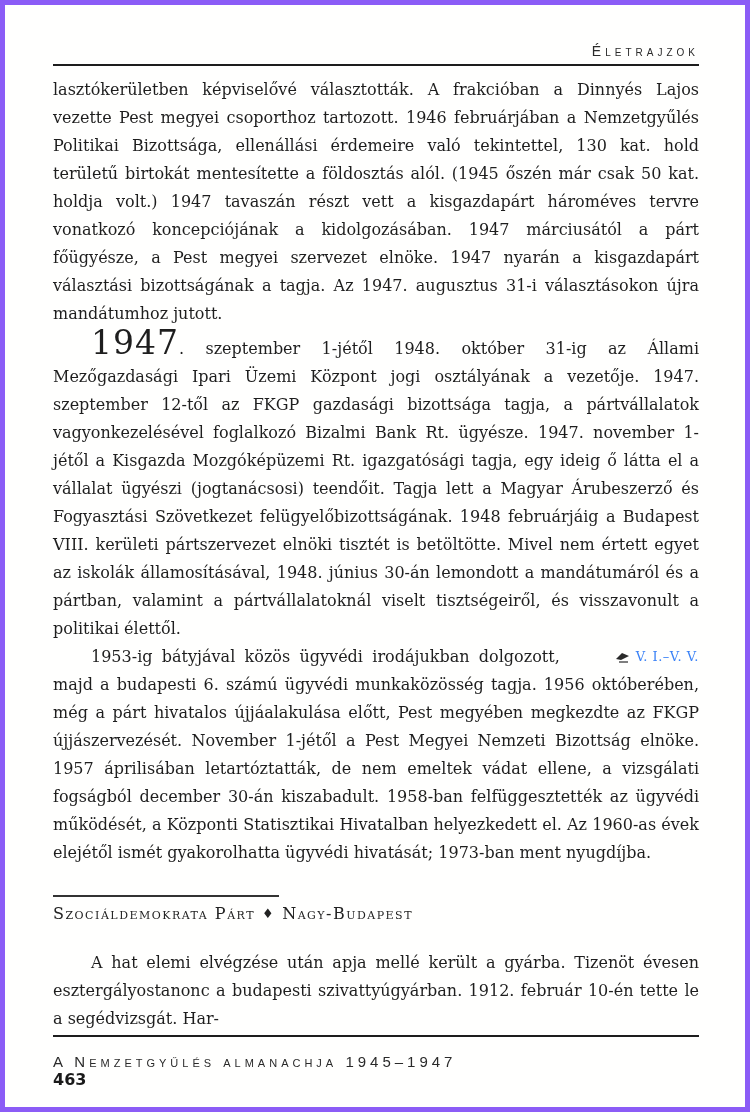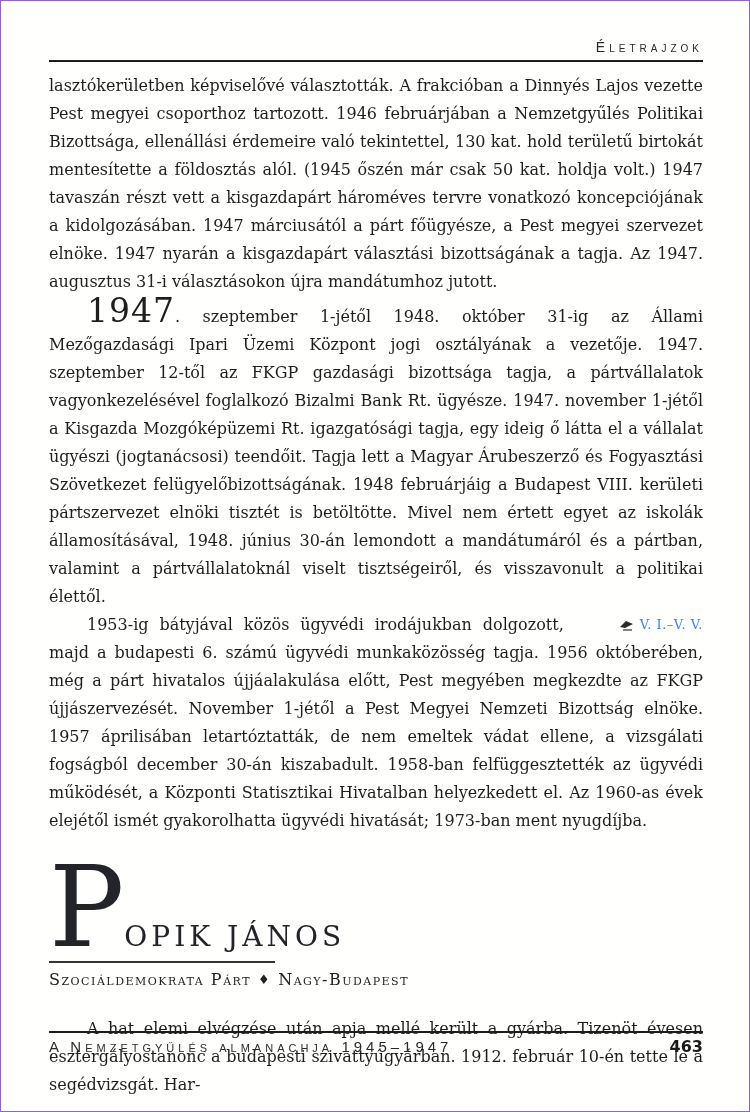--- a/index.html
+++ b/index.html
@@ -2,21 +2,21 @@
 <html lang="hu"><head>
 <meta charset="utf-8">
 <style>
   html, body { margin: 0; padding: 0; background: #ffffff; }
   .page {
     position: relative;
     width: 750px;
     height: 1112px;
     box-sizing: border-box;
     background: #fffffe;
-    border: 1px solid #8b5cf6;
+    border: 5px solid #8b5cf6;
     padding: 38px 46px 0 48px;
     font-family: "DejaVu Serif", serif;
     color: #1c1c1c;
     overflow: hidden;
   }
   
   .running-header {
     text-align: right;
     font-family: "Liberation Sans", sans-serif;
     font-variant: small-caps;
@@ -93,24 +93,25 @@
     vertical-align: 1px;
   }
   .bio-body { margin-top: 26px; }
   
   .page-footer {
     position: absolute;
     left: 48px;
     right: 46px;
     top: 1030px;
     border-top: 2px solid #1d1d1d;
-    padding-top: 4px;
+    padding-top: 16px;
     display: flex;
     justify-content: space-between;
     align-items: baseline;
+    flex-direction: column;
   }
   .book-title {
     font-family: "Liberation Sans", sans-serif;
     font-variant: small-caps;
     font-size: 15px;
     letter-spacing: 4px;
     color: #2a2a2a;
   }
   .page-number {
     font-family: "DejaVu Sans", sans-serif;
@@ -135,23 +136,20 @@
   <p class="body-para indent">
     <span class="sig">
       <svg width="15" height="11" viewBox="0 0 15 11">
         <polygon points="0,7 6,1 13,4 5,8" fill="#2a2a2a"></polygon>
         <line x1="3" y1="10" x2="12" y2="10" stroke="#2a2a2a" stroke-width="1.2"></line>
       </svg><span>V. I.–V. V.</span>
     </span><span>1953-ig bátyjával közös ügyvédi irodájukban dolgozott, majd a budapesti 6. számú ügyvédi munkaközösség tagja. 1956 októberében, még a párt hivatalos újjáalakulása előtt, Pest megyében megkezdte az FKGP újjászervezését. November 1-jétől a Pest Megyei Nemzeti Bizottság elnöke. 1957 áprilisában letartóztatták, de nem emeltek vádat ellene, a vizsgálati fogságból december 30-án kiszabadult. 1958-ban felfüggesztették az ügyvédi működését, a Központi Statisztikai Hivatalban helyezkedett el. Az 1960-as évek elejétől ismét gyakorolhatta ügyvédi hivatását; 1973-ban ment nyugdíjba.</span>
   </p>
 
   <div class="bio-heading">
-    <div class="bio-name">
-      <span class="initial">P</span><span class="rest">OPIK JÁNOS</span>
-    </div>
     <hr class="heading-rule">
     <div class="party-line">
       <span>Szociáldemokrata Párt</span><span class="sep">♦</span><span>Nagy-Budapest</span>
     </div>
   </div>
 
   <div class="bio-body">
     <p class="body-para indent">A hat elemi elvégzése után apja mellé került a gyárba. Tizenöt évesen esztergályostanonc a budapesti szivattyúgyárban. 1912. február 10-én tette le a segédvizsgát. Har-</p>
   </div>
 

